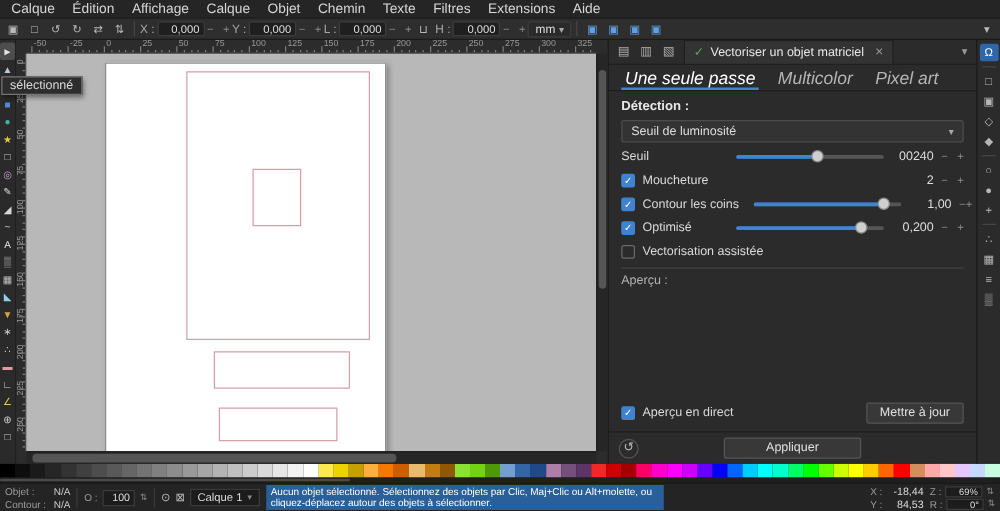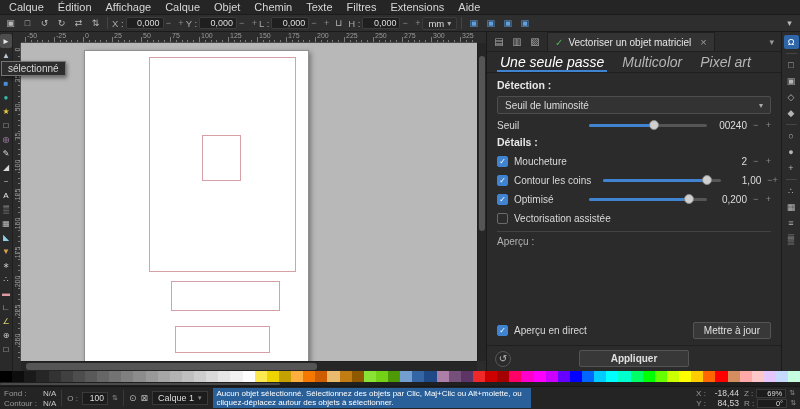--- a/index.html
+++ b/index.html
@@ -103,21 +103,21 @@
     color: #b3b3b3; font-size: 10px; height: 18px; }
   .preview { flex: 1; min-height: 40px; }
   .update-row { display: flex; align-items: center; gap: 6px; padding-bottom: 2px; height: 22px; }
   .btn { background: #383838; border: 1px solid #555555; border-radius: 2px; color: #e0e0e0;
     font-size: 10px; padding: 2px 10px; white-space: nowrap; }
   .update-btn { margin-left: auto; }
   .footer { height: 26px; border-top: 1px solid #1f1f1f; display: flex; align-items: center;
     padding: 0 8px; gap: 8px; }
   .reset-btn { width: 16px; height: 16px; border-radius: 50%; border: 1px solid #555555;
     display: flex; align-items: center; justify-content: center; color: #bbbbbb; font-size: 10px; flex: none; }
-  .apply-btn { margin: 0 auto; width: 110px; display: flex; justify-content: center; font-weight: bold; }
+  .apply-btn { margin: 0 auto; width: 110px; display: flex; justify-content: center; }
   
   .snap-strip { width: 19px; background: #2b2b2b; border-left: 1px solid #1a1a1a;
     display: flex; flex-direction: column; align-items: center; padding-top: 3px; gap: 2px; }
   .snap-icon { width: 15px; height: 14px; border-radius: 2px; display: flex; align-items: center;
     justify-content: center; font-size: 9px; color: #b5b5b5; }
   .snap-icon.active { background: #2f66a8; color: #ffffff; }
   .snap-sep { width: 11px; height: 1px; background: #454545; margin: 2px 0; }
   
   .palette { height: 15px; display: flex; flex-direction: column; background: #1f1f1f; }
   .swatches { flex: 1; display: flex; }
@@ -461,21 +461,20 @@
             <i class="knob" style="left: calc(55% - 5px);"></i>
         </div>
         <span class="val">00240</span>
         <span class="pm">
             <span>−</span>
             <span>+</span>
           </span>
       </div>
 
 
-      <div class="sect">Détails :</div>
 
       <div class="ctl-row">
         <span class="cb checked">
             <span>✓</span>
           </span>
         <span class="ctl-label">Moucheture</span>
         <span class="grow"></span>
         <div class="slider ghost"></div>
         <span class="val">2</span>
         <span class="pm">
@@ -635,21 +634,21 @@
       <div class="swatch" style="background: rgb(198, 255, 224);"></div>
     </div>
   <div class="pal-scroll">
     <div class="pal-thumb"></div>
   </div>
 </div>
 
 <div class="statusbar">
   <div class="ss-col">
     <div class="ss-row">
-      <span class="ss-lbl" style="width:36px">Fond :</span>
+      <span class="ss-lbl" style="width:36px">Objet :</span>
       <span class="ss-val">N/A</span>
     </div>
     <div class="ss-row">
       <span class="ss-lbl" style="width:36px">Contour :</span>
       <span class="ss-val">N/A</span>
     </div>
   </div>
   <div class="ss-sep"></div>
   <div class="layer">
     <span class="ss-lbl">O :</span>

